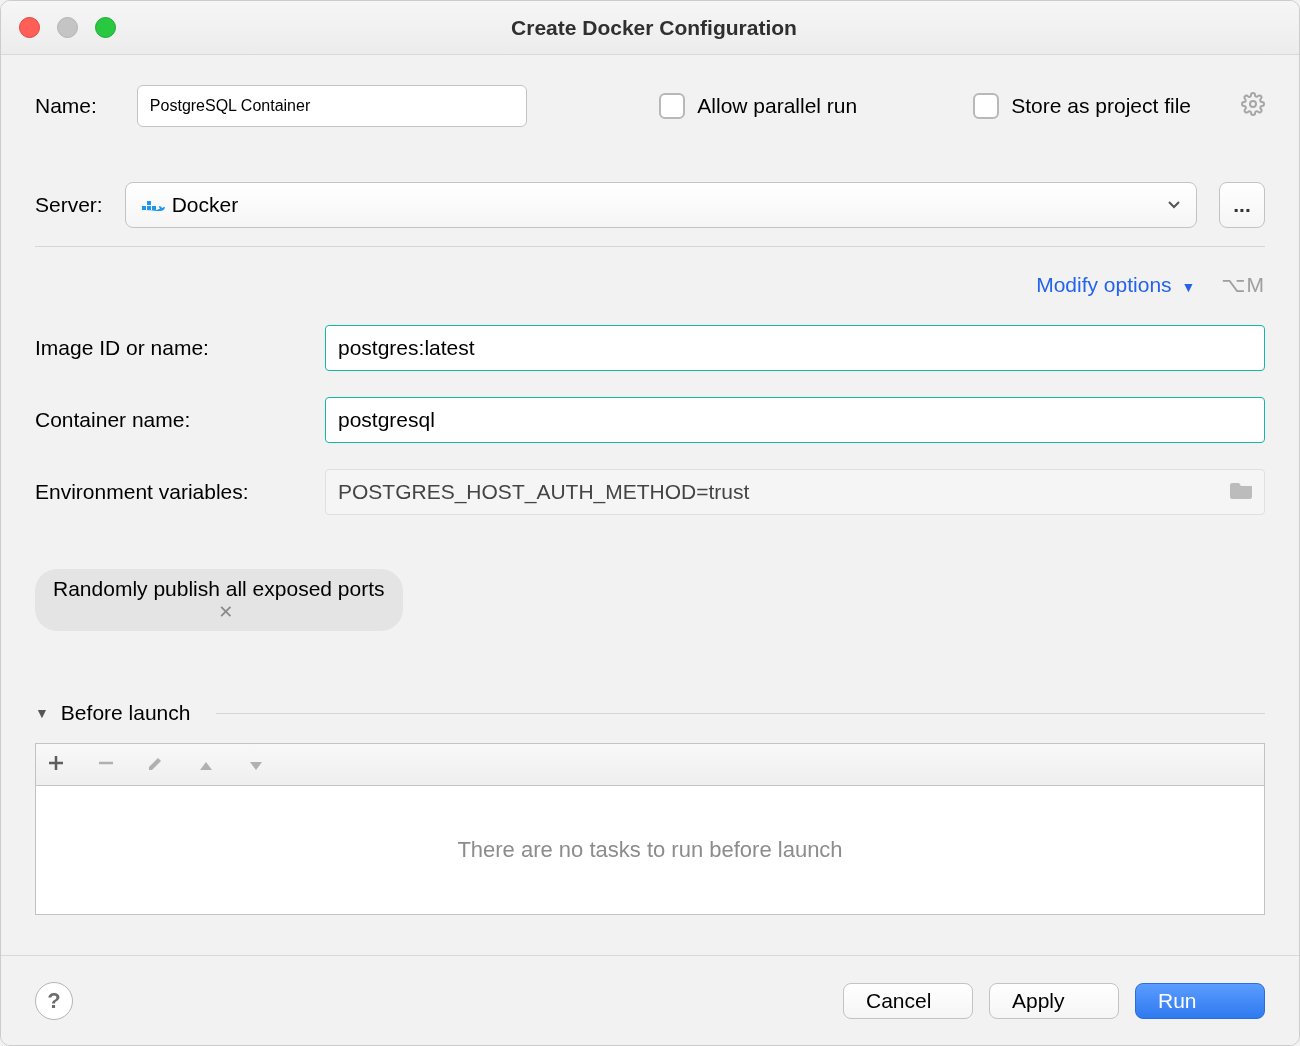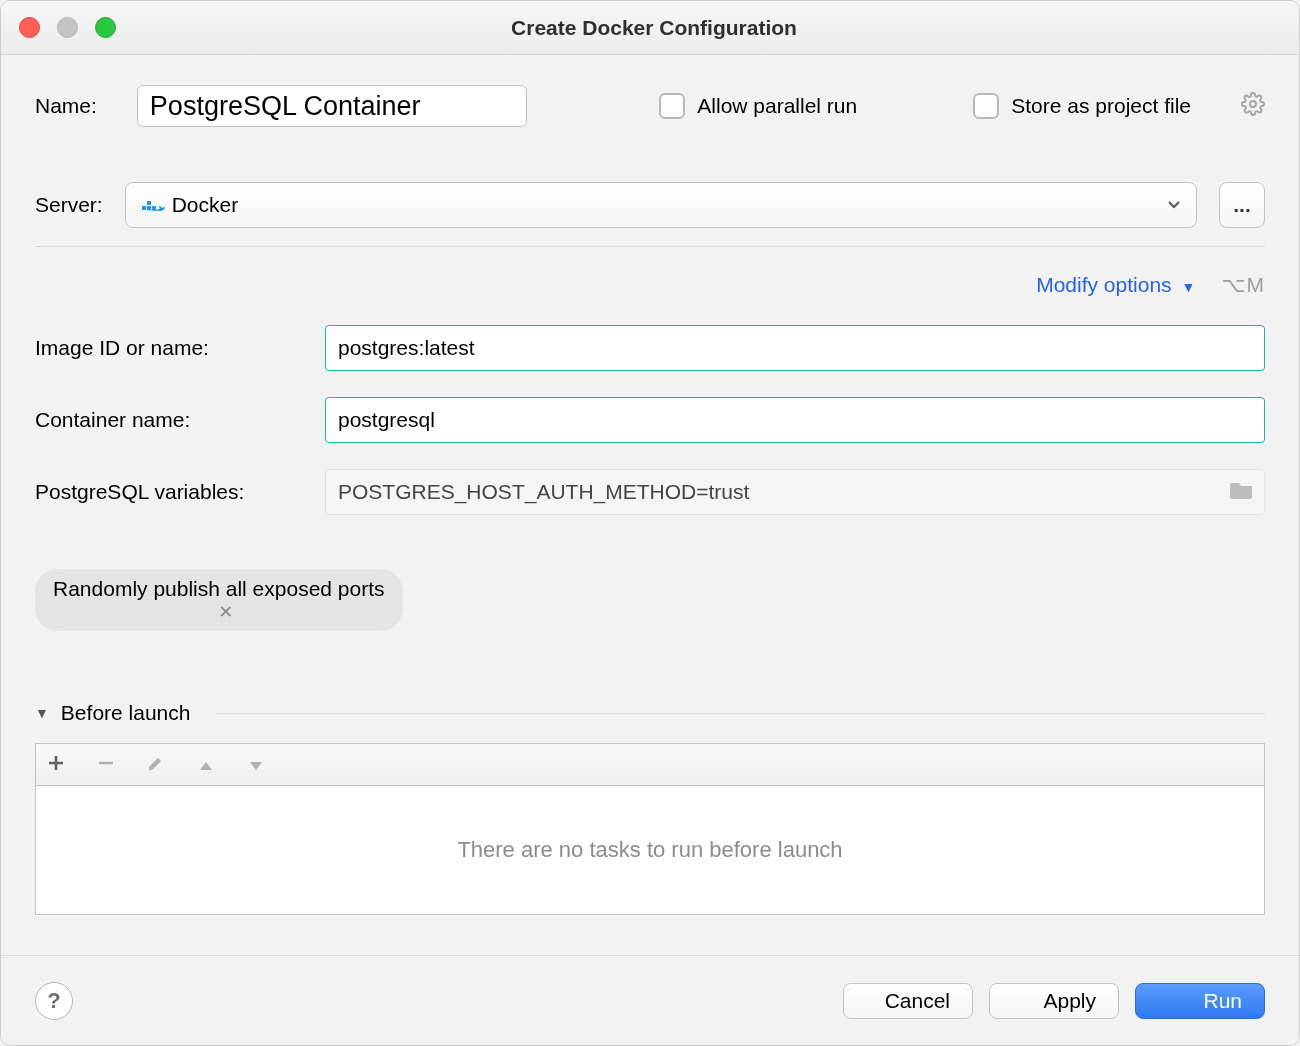--- a/index.html
+++ b/index.html
@@ -50,21 +50,21 @@
 
   
   .row { display: flex; align-items: center; }
   .name-row { gap: 40px; margin-bottom: 55px; }
   .label { color: #000; }
   .text-input {
     height: 42px;
     border: 1px solid #c3c3c3;
     border-radius: 6px;
     background: #fff;
-    font-size: 27px;
+    font-size: 16px;
     padding: 14px 12px;
     outline: none;
   }
   .name-field { width: 390px; }
 
   .chk-wrap { display: flex; align-items: center; gap: 12px; }
   .chk {
     width: 26px; height: 26px;
     border: 2px solid #b8b8b8;
     border-radius: 6px;
@@ -171,21 +171,21 @@
     border:1.5px solid #b5b5b5; background:#fff;
     display:flex; align-items:center; justify-content:center;
     color:#6d6d6d; font-size:22px; font-weight:600;
   }
   .footer .spacer { flex:1; }
   .btn {
     height: 36px; min-width: 130px;
     border:1px solid #c3c3c3; border-radius:8px;
     background: linear-gradient(#fff,#f5f5f5);
     font-size: 21px; color:#000;
-    display:flex; align-items:center; justify-content:flex-end;
+    display:flex; align-items:center; justify-content:flex-start;
     padding: 0 22px; margin-left: 16px;
   }
   .btn.primary {
     background: linear-gradient(#5a9cff,#2f7af0);
     border:1px solid #2d6fd8;
     color:#fff;
   }
 </style>
 </head>
 <body>
@@ -260,21 +260,21 @@
   
   <div class="form-row">
     <span class="flabel">Image ID or name:</span>
     <input class="finput" type="text" value="postgres:latest" style="">
   </div>
   <div class="form-row">
     <span class="flabel">Container name:</span>
     <input class="finput" type="text" value="postgresql" style="">
   </div>
   <div class="form-row">
-    <span class="flabel">PostgreSQL variables:</span>
+    <span class="flabel">Environment variables:</span>
     <div class="env-field">
       <span>POSTGRES_HOST_AUTH_METHOD=trust</span>
       <span class="folder">
         <svg width="24" height="18" viewBox="0 0 24 18" fill="currentColor">
           <path d="M2 2h7l2 3h11v11a2 2 0 0 1-2 2H2a2 2 0 0 1-2-2V4a2 2 0 0 1 2-2z"></path>
         </svg>
       </span>
     </div>
   </div>
 

